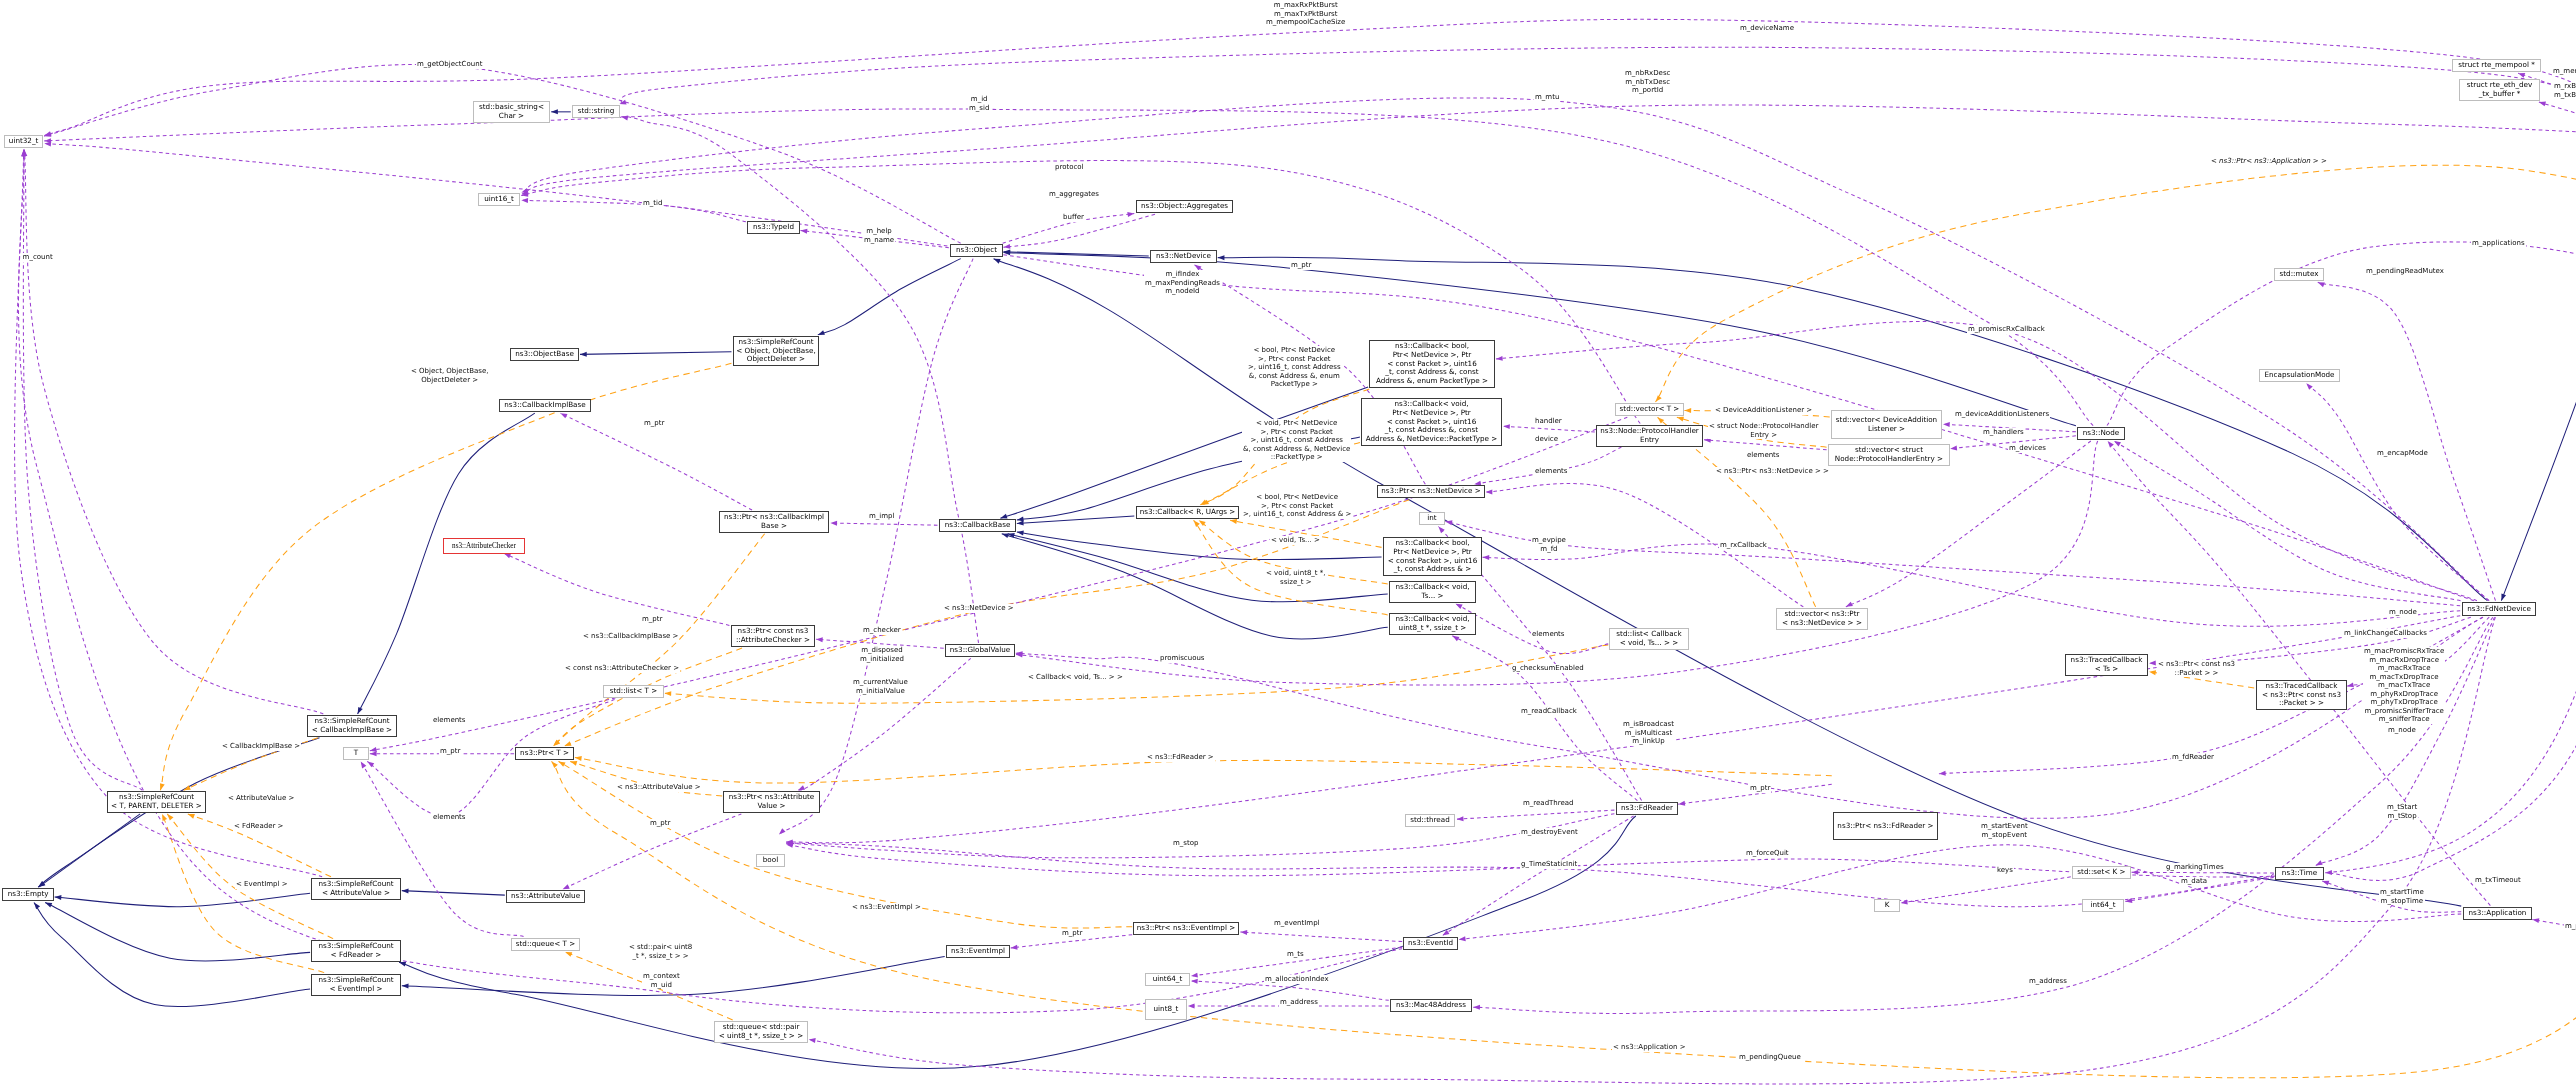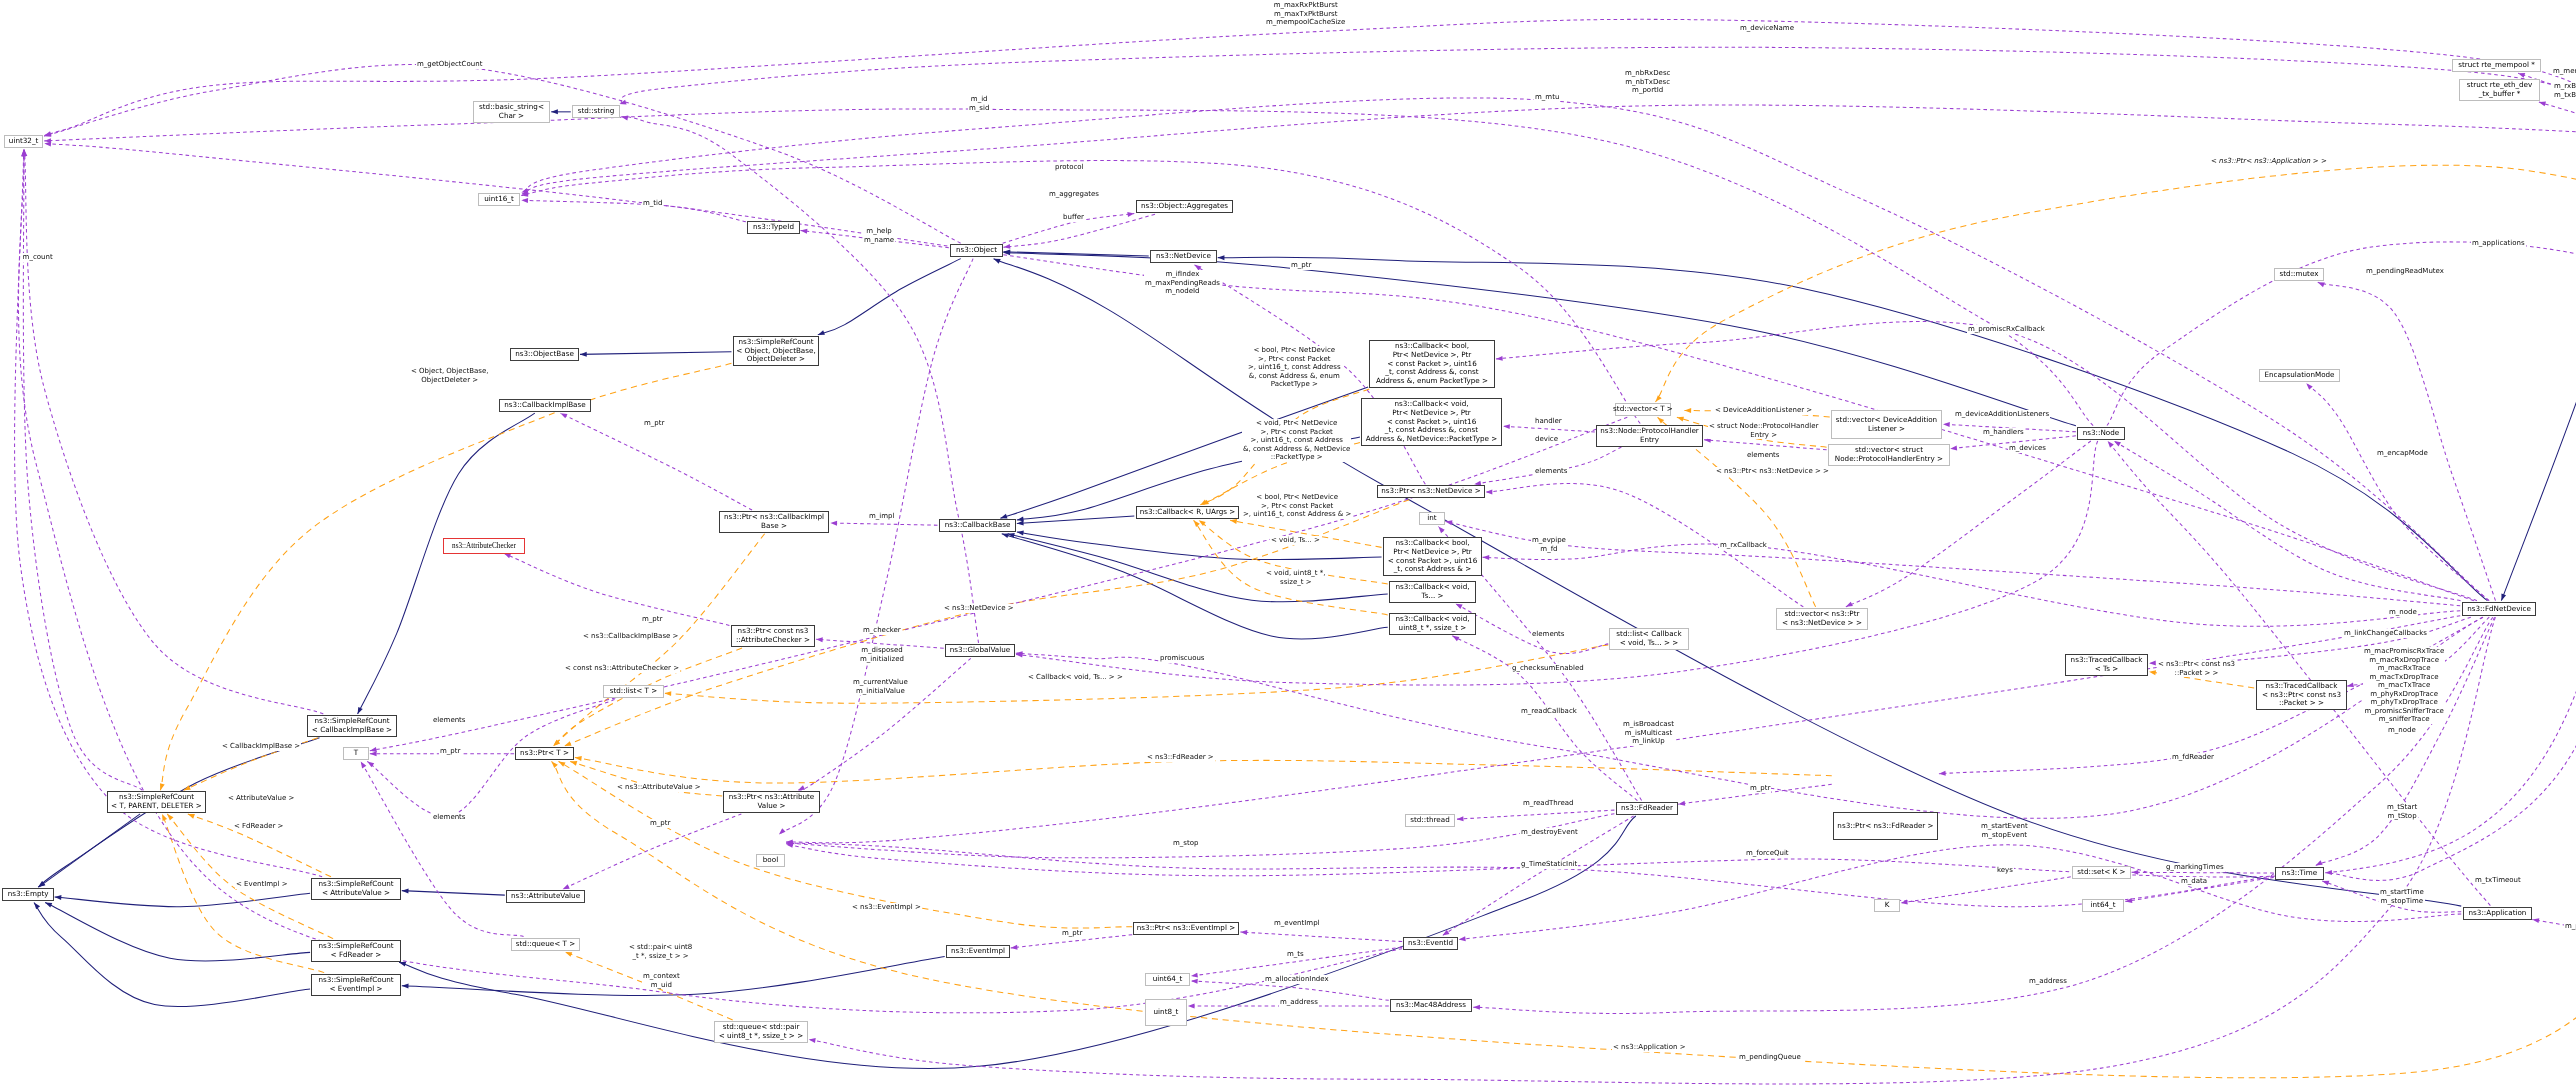--- a/index.html
+++ b/index.html
@@ -433,21 +433,21 @@
       <div class="node b" style="left: 1369px; top: 340px; width: 126px; height: 48px;">ns3::Callback&lt; bool,
 Ptr&lt; NetDevice &gt;, Ptr
 &lt; const Packet &gt;, uint16
 _t, const Address &amp;, const
 Address &amp;, enum PacketType &gt;</div>
       <div class="node b" style="left: 1361px; top: 398px; width: 141px; height: 48px;">ns3::Callback&lt; void,
 Ptr&lt; NetDevice &gt;, Ptr
 &lt; const Packet &gt;, uint16
 _t, const Address &amp;, const
 Address &amp;, NetDevice::PacketType &gt;</div>
-      <div class="node l" style="left: 1615px; top: 403px; width: 56px; height: 13.4px;">std::vector&lt; T &gt;</div>
+      <div class="node l" style="left: 1615px; top: 403px; width: 69px; height: 13.4px;">std::vector&lt; T &gt;</div>
       <div class="node b" style="left: 1596px; top: 425px; width: 107px; height: 21.6px;">ns3::Node::ProtocolHandler
 Entry</div>
       <div class="node b" style="left: 1377px; top: 485px; width: 108px; height: 13.4px;">ns3::Ptr&lt; ns3::NetDevice &gt;</div>
       <div class="node l" style="left: 1419px; top: 512px; width: 26px; height: 13.4px;">int</div>
       <div class="node b" style="left: 1383px; top: 537px; width: 99px; height: 39px;">ns3::Callback&lt; bool,
 Ptr&lt; NetDevice &gt;, Ptr
 &lt; const Packet &gt;, uint16
 _t, const Address &amp; &gt;</div>
       <div class="node b" style="left: 1389px; top: 581px; width: 87px; height: 21.6px;">ns3::Callback&lt; void,
 Ts... &gt;</div>
@@ -465,21 +465,21 @@
       <div class="node l" style="left: 603px; top: 685px; width: 61px; height: 13.4px;">std::list&lt; T &gt;</div>
       <div class="node b" style="left: 1133px; top: 922px; width: 106px; height: 13.4px;">ns3::Ptr&lt; ns3::EventImpl &gt;</div>
       <div class="node n" style="left: 946px; top: 945px; width: 64px; height: 13.4px;">ns3::EventImpl</div>
       <div class="node l" style="left: 714px; top: 1021px; width: 94px; height: 21.6px;">std::queue&lt; std::pair
 &lt; uint8_t *, ssize_t &gt; &gt;</div>
       <div class="node n" style="left: 1616px; top: 802px; width: 62px; height: 13.4px;">ns3::FdReader</div>
       <div class="node l" style="left: 1405px; top: 814px; width: 50px; height: 13.4px;">std::thread</div>
       <div class="node n" style="left: 1403px; top: 937px; width: 55px; height: 13.4px;">ns3::EventId</div>
       <div class="node n" style="left: 1390px; top: 999px; width: 82px; height: 13.4px;">ns3::Mac48Address</div>
       <div class="node l" style="left: 1145px; top: 973px; width: 45px; height: 13.4px;">uint64_t</div>
-      <div class="node l" style="left: 1145px; top: 999px; width: 42px; height: 27px;">uint8_t</div>
+      <div class="node l" style="left: 1145px; top: 999px; width: 42px; height: 21px;">uint8_t</div>
       <div class="node b" style="left: 2065px; top: 654px; width: 83px; height: 21.6px;">ns3::TracedCallback
 &lt; Ts &gt;</div>
       <div class="node b" style="left: 2256px; top: 680px; width: 91px; height: 30px;">ns3::TracedCallback
 &lt; ns3::Ptr&lt; const ns3
 ::Packet &gt; &gt;</div>
       <div class="node b" style="left: 1833px; top: 812px; width: 105px; height: 28px;">ns3::Ptr&lt; ns3::FdReader &gt;</div>
       <div class="node l" style="left: 2072px; top: 866px; width: 59px; height: 13.4px;">std::set&lt; K &gt;</div>
       <div class="node n" style="left: 2275px; top: 867px; width: 49px; height: 13.4px;">ns3::Time</div>
       <div class="node l" style="left: 1874px; top: 899px; width: 26px; height: 13.4px;">K</div>
       <div class="node l" style="left: 2082px; top: 899px; width: 42px; height: 13.4px;">int64_t</div>

